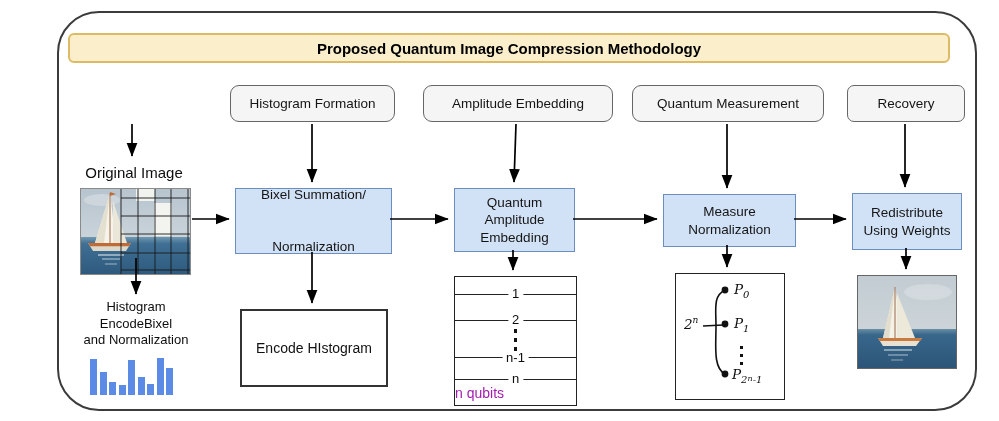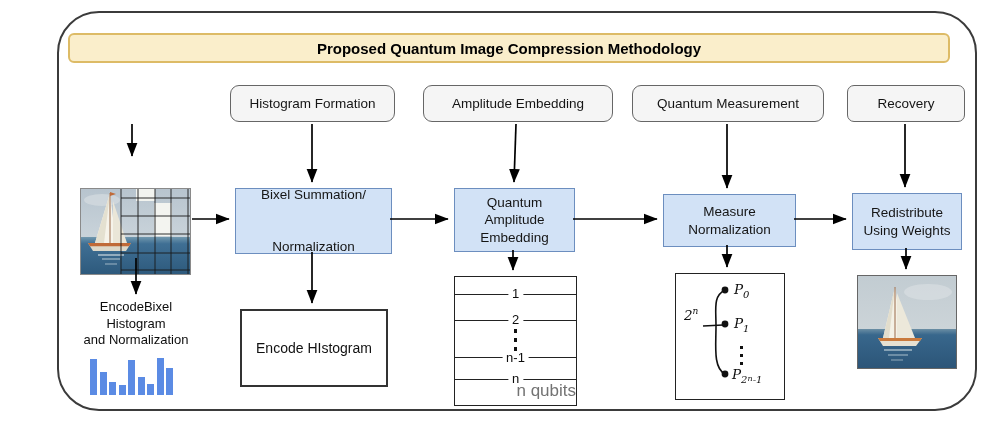--- a/index.html
+++ b/index.html
@@ -17,21 +17,21 @@
         font-size:13.5px;line-height:1.3;color:#151515;text-align:center;}
   .plain-label{display:flex;align-items:center;justify-content:center;font-size:15px;color:#0d0d0d;}
   .caption3{font-size:13px;line-height:16.5px;text-align:center;color:#0d0d0d;}
   .bars{display:flex;align-items:flex-end;gap:2.5px;}
   .bar{width:7px;background:var(--bar-color,#5b8be4);}
   .whitebox{background:#fff;border:2px solid #333;display:flex;align-items:center;justify-content:center;font-size:14px;}
   .qubitbox{background:#fff;border:1.5px solid #222;}
   .wire{position:absolute;left:0;right:0;border-top:1.5px solid #222;}
   .wire-label{position:absolute;left:50%;transform:translate(-50%,-55%);background:#fff;padding:0 4px;font-size:13px;color:#0d0d0d;}
   .qdot{position:absolute;left:calc(50% - 2px);width:3.5px;height:3.5px;background:#111;}
-  .qcaption{position:absolute;left:0;right:0;bottom:4px;text-align:right;font-size:17px;color:#737373;}
+  .qcaption{position:absolute;left:0;right:0;bottom:4px;text-align:left;font-size:14px;color:#a21caf;}
   .pbox{background:#fff;border:1.5px solid #222;}
   .math{font-family:"DejaVu Serif",serif;font-style:italic;font-size:13.5px;color:#0d0d0d;}
   .math sub{font-size:10px;}
   .math sub sup{font-size:8px;vertical-align:2px;}
   .mdot{position:absolute;width:3px;height:3px;background:#111;}
   .img-frame{border:1px solid #666;box-sizing:content-box;}
   svg{display:block;}
   .overlay{left:0;top:0;pointer-events:none;z-index:10;}
 </style>
 </head>
@@ -51,20 +51,21 @@
   <div class="abs stage" style="left:423px;width:188px;">
     <span>Amplitude Embedding</span>
     </div>
   <div class="abs stage" style="left:632px;width:190px;">
     <span>Quantum Measurement</span>
     </div>
   <div class="abs stage" style="left:847px;width:116px;border-radius:7px;">
     <span>Recovery</span>
     </div>
 
+  <div class="abs plain-label" style="left:72px;top:162px;width:124px;height:20px;">Original Image</div>
 
   <svg class="abs" style="left:80px;top:188px;" width="111" height="87" viewBox="0 0 111 87">
     <defs>
       <linearGradient id="sky1" x1="0" y1="0" x2="0" y2="1">
         <stop offset="0" stop-color="#b7c4ce"></stop>
           <stop offset="1" stop-color="#c9d3da"></stop>
       </linearGradient>
       <linearGradient id="sea1" x1="0" y1="0" x2="0" y2="1">
         <stop offset="0" stop-color="#7298ae"></stop>
           <stop offset="0.18" stop-color="#3f6f94"></stop>
@@ -95,22 +96,22 @@
       <line x1="41" y1="10" x2="111" y2="10"></line>
         <line x1="41" y1="28" x2="111" y2="28"></line>
       <line x1="41" y1="46" x2="111" y2="46"></line>
         <line x1="41" y1="65" x2="111" y2="65"></line>
       <line x1="41" y1="82" x2="111" y2="82"></line>
     </g>
     <rect x="0.5" y="0.5" width="110" height="86" fill="none" stroke="#8a8a8a"></rect>
   </svg>
 
   <div class="abs caption3" style="left:70px;top:299px;width:132px;">
+    <div>Histogram</div>
     <div>EncodeBixel</div>
-    <div>Histogram</div>
     <div>and Normalization</div>
   </div>
 
   <div class="abs bars" style="left:90px;top:356px;width:86px;height:39px;">
       <div class="bar" style="height: 36px;"></div>
       <div class="bar" style="height: 23px;"></div>
       <div class="bar" style="height: 13px;"></div>
       <div class="bar" style="height: 10px;"></div>
       <div class="bar" style="height: 35px;"></div>
       <div class="bar" style="height: 18px;"></div>
@@ -157,21 +158,21 @@
   </div>
 
   <div class="abs pbox" style="left:675px;top:273px;width:108px;height:125px;">
     <svg width="108" height="125" viewBox="0 0 108 125" style="position:absolute;left:0;top:0;">
       <path d="M49,16 C37,22 40,34 40,52 C40,72 37,94 49,100" fill="none" stroke="#111" stroke-width="1.6"></path>
       <line x1="27" y1="52" x2="47" y2="51" stroke="#111" stroke-width="1.6"></line>
       <circle cx="49" cy="16" r="3.4" fill="#111"></circle>
       <circle cx="49" cy="50" r="3.4" fill="#111"></circle>
       <circle cx="49" cy="100" r="3.4" fill="#111"></circle>
     </svg>
-    <span class="math" style="position:absolute;left:8px;top:32px;"><span>2</span><sup style="font-size:9px;">n</sup></span>
+    <span class="math" style="position:absolute;left:8px;top:41px;"><span>2</span><sup style="font-size:9px;">n</sup></span>
     <span class="math" style="position:absolute;left:58px;top:7px;"><span>P</span><sub>0</sub></span>
     <span class="math" style="position:absolute;left:58px;top:41px;"><span>P</span><sub>1</sub></span>
     <div class="mdot" style="left:64px;top:72px;"></div>
     <div class="mdot" style="left:64px;top:80px;"></div>
     <div class="mdot" style="left:64px;top:88px;"></div>
     <span class="math" style="position:absolute;left:56px;top:92px;"><span>P</span><sub><span>2</span><sup>n</sup><span>-1</span></sub></span>
   </div>
 
   <svg class="abs img-frame" style="left:857px;top:275px;" width="98" height="92" viewBox="0 0 98 92">
     <defs>

